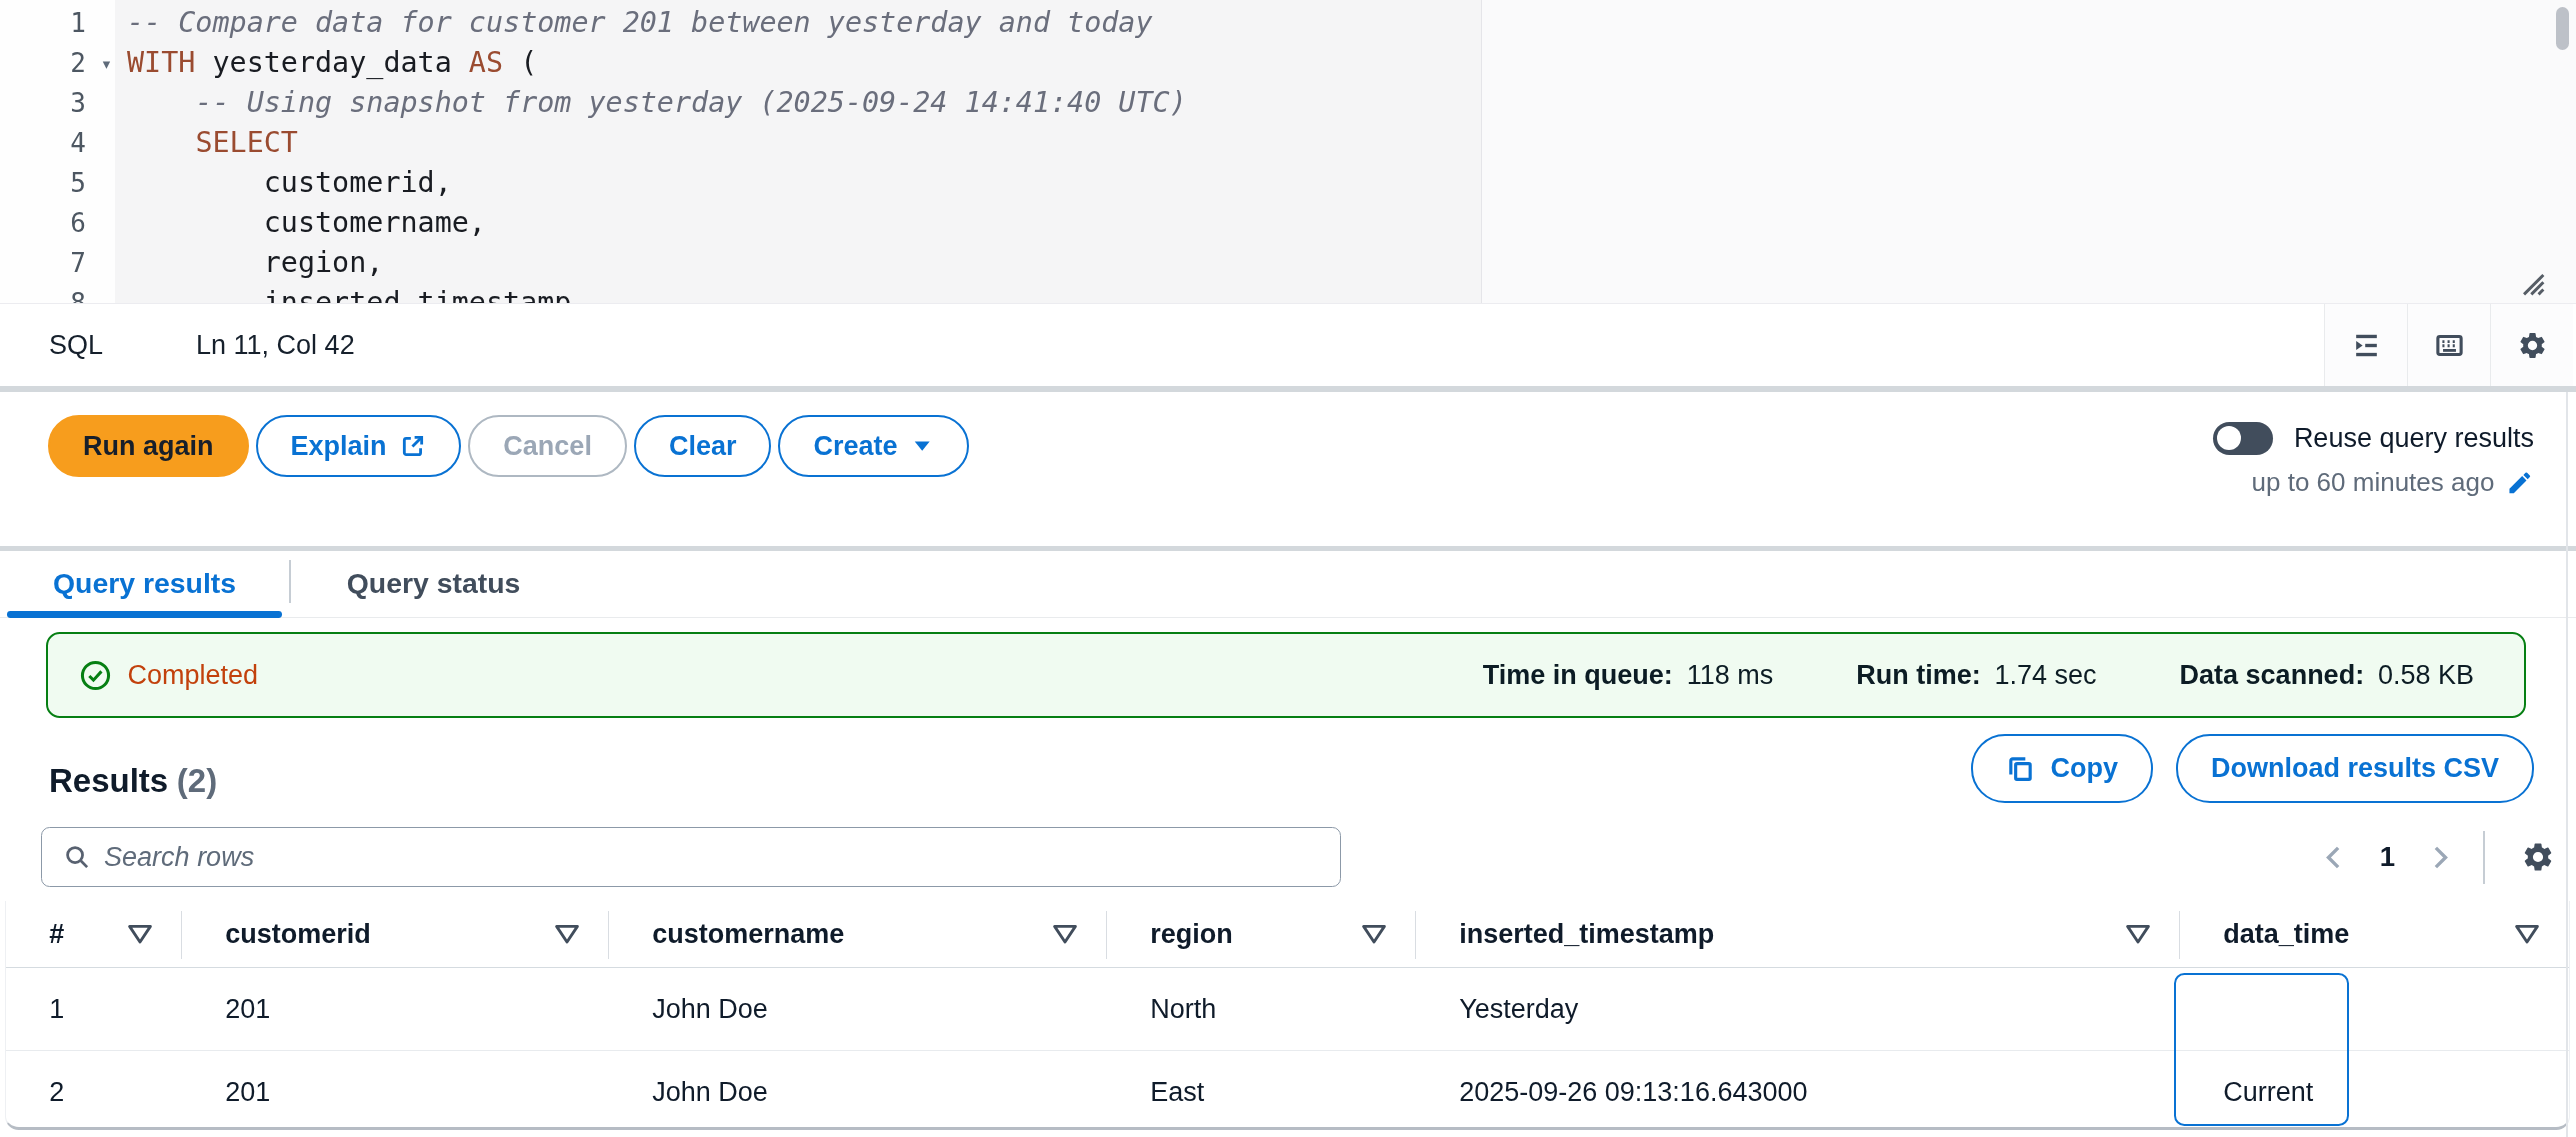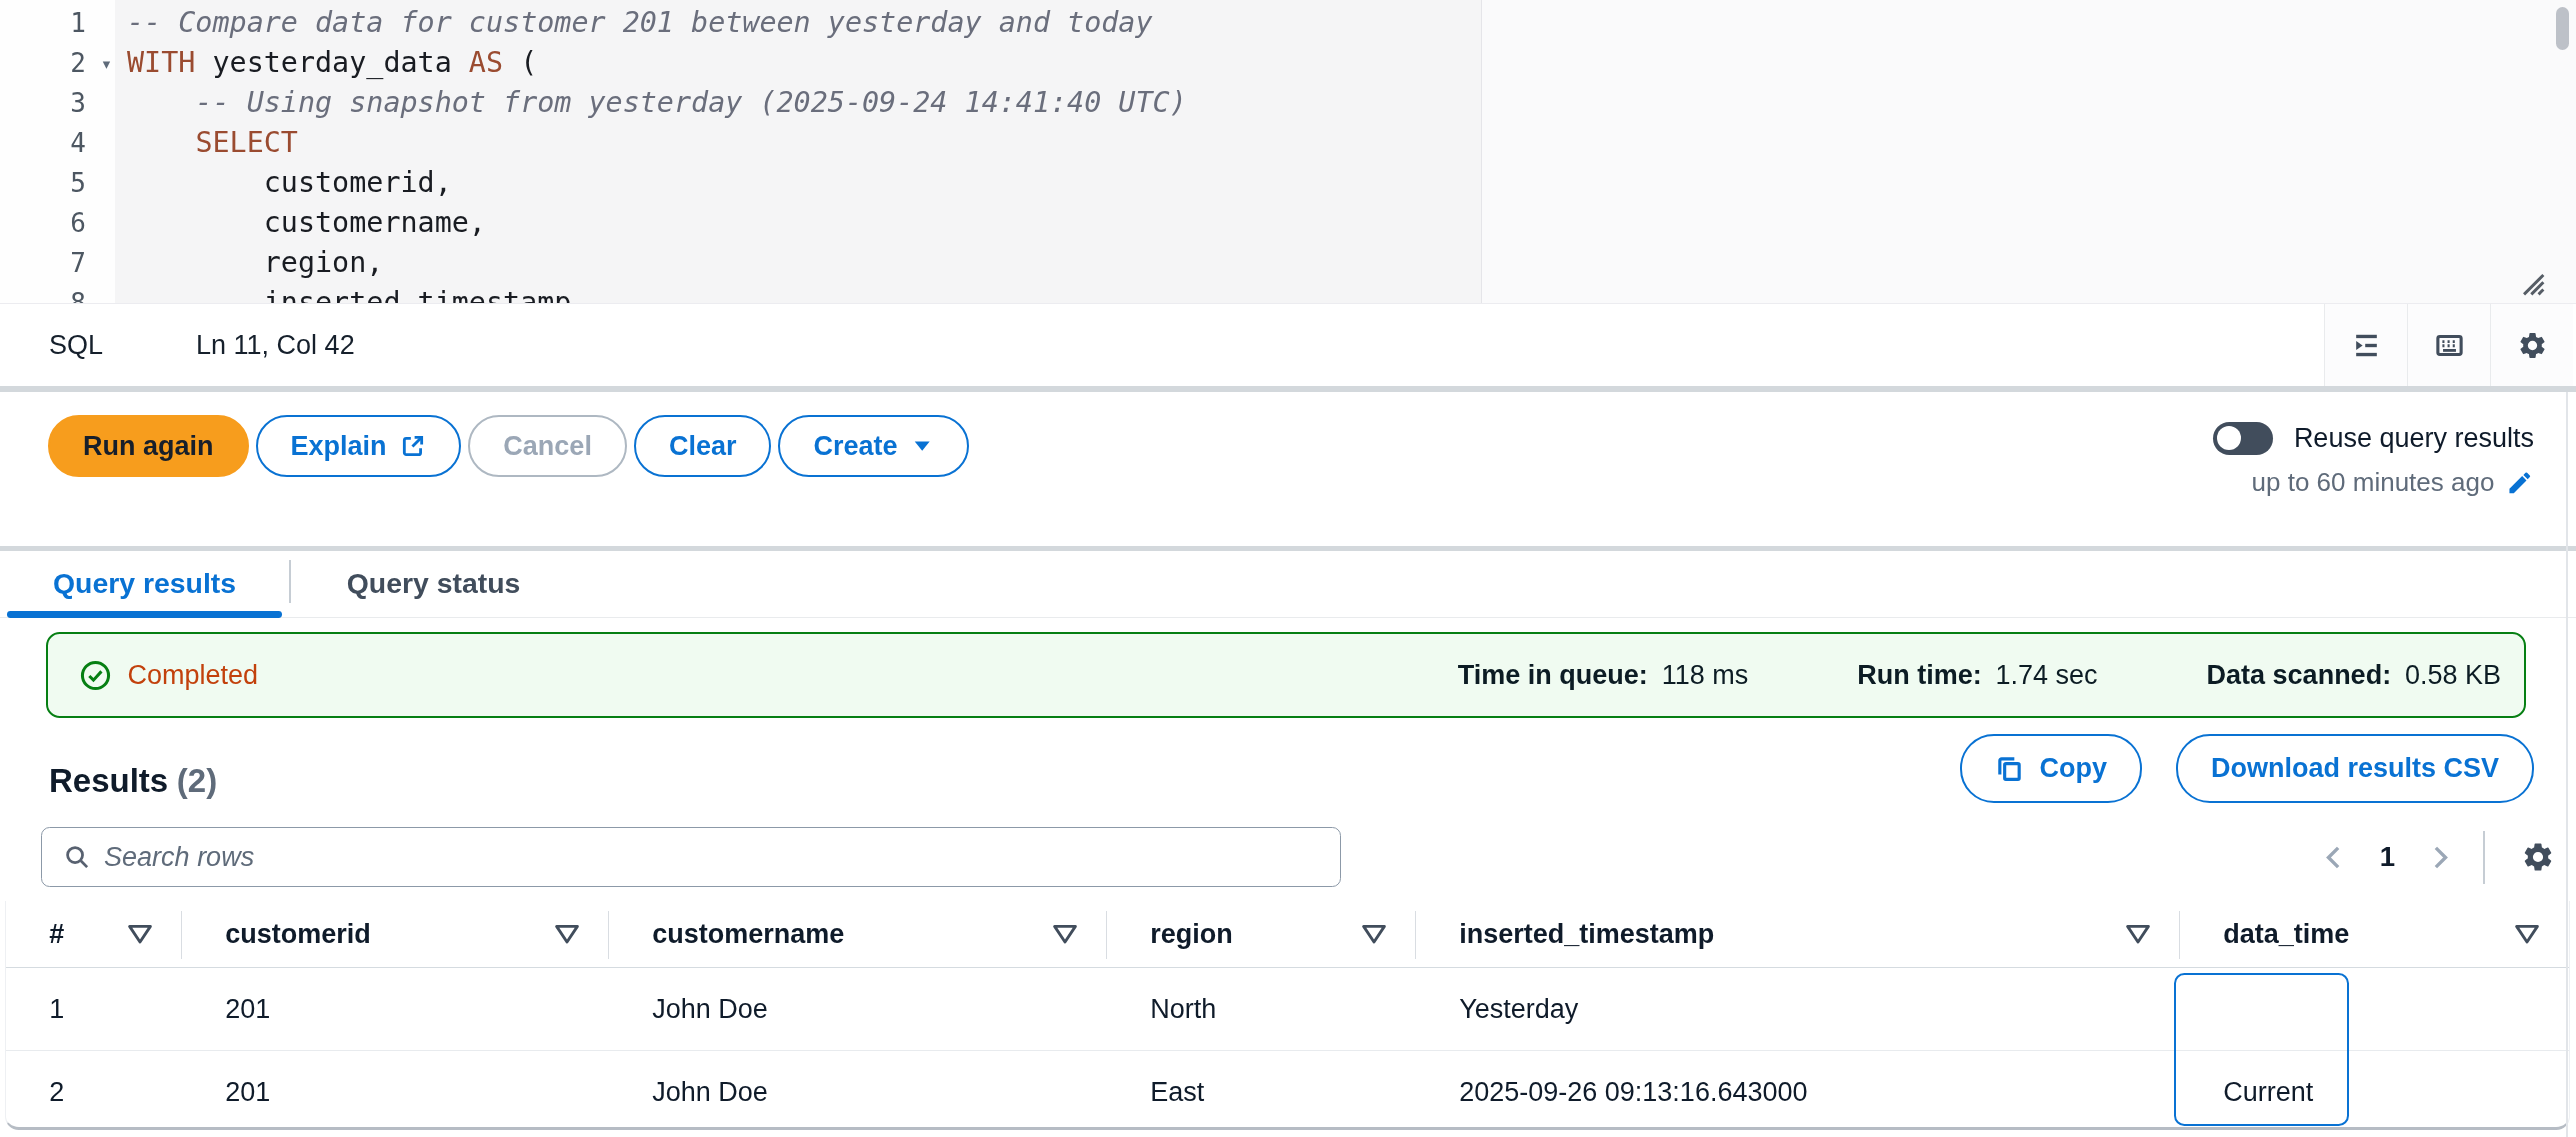--- a/index.html
+++ b/index.html
@@ -54,29 +54,29 @@
   #tabs { position:absolute; left:0; top:551px; width:2576px; height:67px; background:#fff; border-bottom:1.7px solid #e9ebed;text-decoration:underline; }
   .tab { position:absolute; top:0; height:65px; display:flex; align-items:center; justify-content:center; font-size:28.4px; font-weight:700; cursor:pointer; }
   #tab-results { left:0; width:289px; color:#0972d3; }
   #tab-status { left:289px; width:289px; color:#414d5c; }
   #tab-divider { position:absolute; left:289px; top:8.6px; width:1.7px; height:43px; background:#c6cdd4; }
   #tab-underline { position:absolute; left:6.9px; bottom:-0.9px; width:275px; height:6.9px; border-radius:3.4px; background:#0972d3; }
 
   
   #banner { position:absolute; left:46px; top:632px; width:2480px; height:86px; background:#f0fbf1; border:2.6px solid #067f13; border-radius:13.8px; display:flex; align-items:center; }
   #banner-left { display:flex; align-items:center; gap:15.5px; margin-left:31px; color:#c2410c; font-size:27px; }
-  #banner-stats { margin-left:auto; display:flex; gap:109px; margin-right:23px; }
+  #banner-stats { margin-left:auto; display:flex; gap:83px; margin-right:50px; }
   .stat { display:flex; gap:13.8px; font-size:27px; color:#0c1c24; align-items:center; }
   .stat .sl { font-weight:700; }
 
   
   #results-head { position:absolute; left:0; top:734px; width:2576px; height:72px; }
   #results-title { position:absolute; left:49px; top:50%; transform:translateY(-50%); font-size:33px; font-weight:700; color:#0f1b2a;margin-top:11px; }
   #results-title .count { color:#5f6b7a; font-weight:700; margin-left:8.6px; }
-  #results-actions { position:absolute; right:42px; top:0; height:69px; display:flex; gap:34px; }
+  #results-actions { position:absolute; right:42px; top:0; height:69px; display:flex; gap:23px; }
   #results-actions .btn { height:69px; border-radius:34px; }
   .btn .btn-ico-lead { margin-right:15.5px; display:inline-flex; }
 
   
   #search-row { position:absolute; left:0; top:827px; width:2576px; height:62px; }
   #search-box { position:absolute; left:41px; top:0; width:1300px; height:60px; border:1.7px solid #8c99a8; border-radius:8.6px; background:#fff; display:flex; align-items:center; }
   #search-box svg { margin-left:20.7px; flex:none; }
   #search-input { border:none; outline:none; background:transparent; font-size:27px; font-style:italic; color:#0f1b2a; margin-left:13.8px; width:1189px; font-family:"Liberation Sans",sans-serif; }
   #search-input::placeholder { color:#5f6b7a; font-style:italic; }
   #pagination { position:absolute; right:0; top:0; height:60px; display:flex; align-items:center; }

